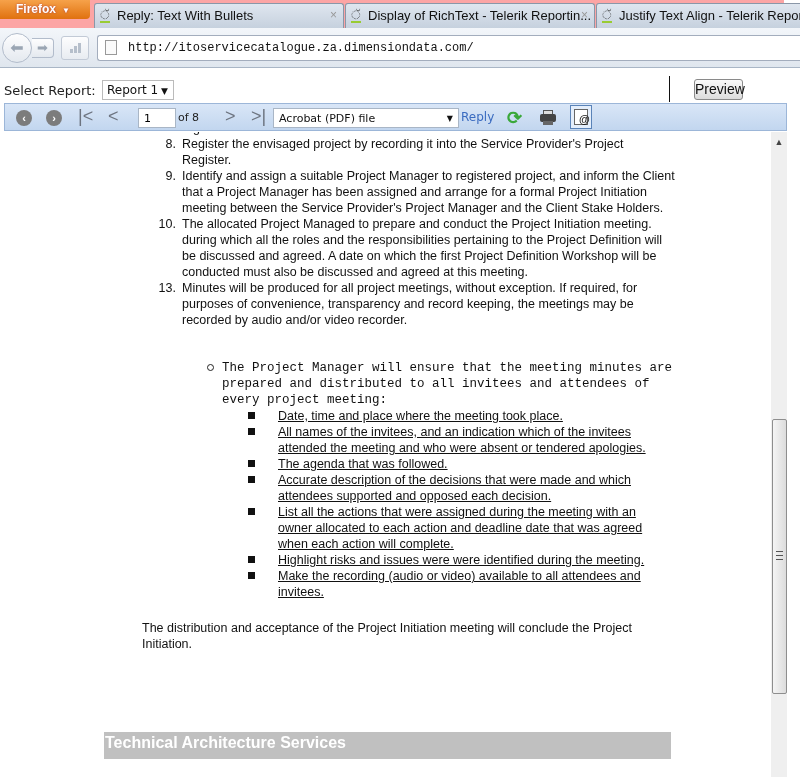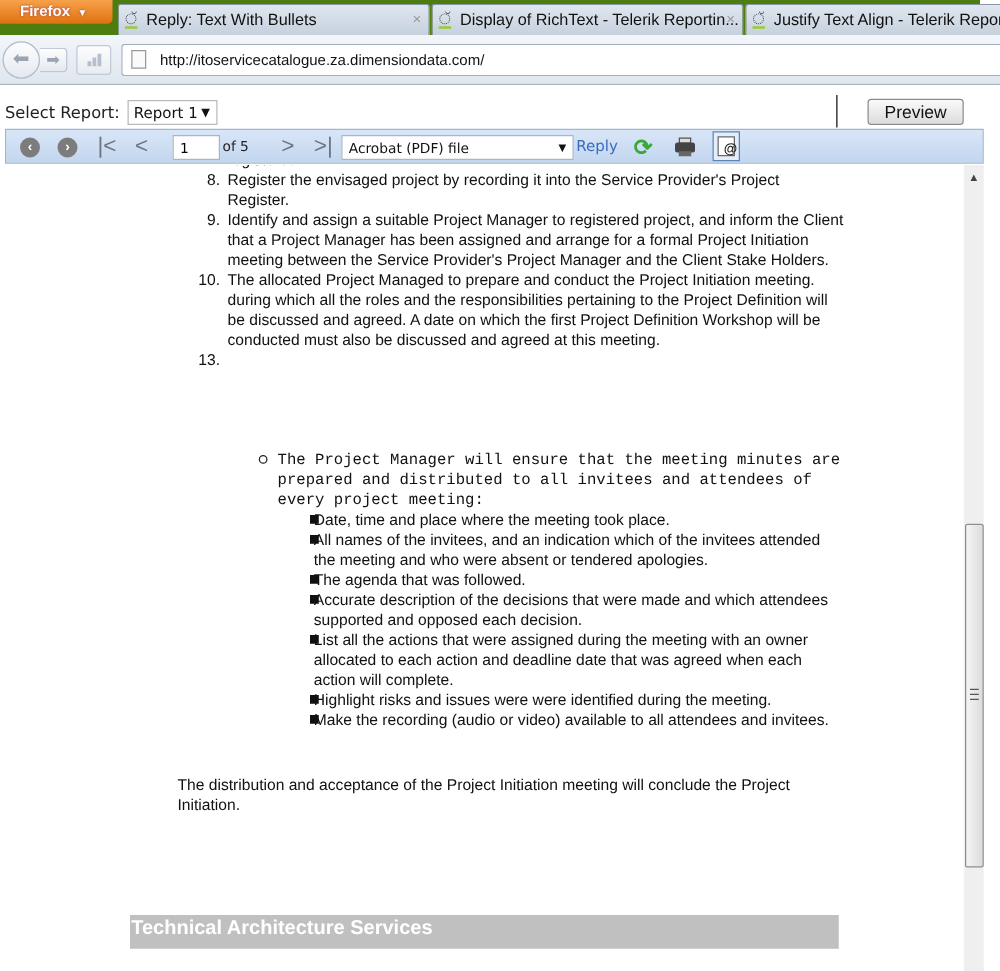--- a/index.html
+++ b/index.html
@@ -1,44 +1,44 @@
 <!DOCTYPE html>
 <html><head>
 <meta charset="utf-8">
 <style>
   * { box-sizing: border-box; }
   html, body { margin: 0; padding: 0; }
   body { width: 800px; height: 777px; overflow: hidden; background: #fff; font-family: "Liberation Sans", sans-serif; position: relative; }
 
   
-  .tabstrip { position: absolute; left: 0; top: 0; width: 784px; height: 28px; background: #4d7c0f; }
+  .tabstrip { position: absolute; left: 0; top: 0; width: 784px; height: 28px; background: #fca5a5; }
   .ff-btn { position: absolute; left: 0; top: 0; width: 90px; height: 19px; background: linear-gradient(#f6a24a, #e0710f); color: #fff; font-weight: bold; font-size: 12px; padding: 2px 0 0 16px; border-radius: 0 0 4px 0; text-shadow: 0 0 2px #a34; }
   .ff-btn .caret { font-size: 8px; margin-left: 6px; }
   .tab { position: absolute; top: 3px; height: 25px; background: linear-gradient(#dfe6ef, #c6d1de); border: 1px solid #8a97a8; border-bottom: none; border-radius: 3px 3px 0 0; font-size: 13px; color: #111; padding: 4px 0 0 22px; white-space: nowrap; overflow: hidden; }
   .tab .favicon { position: absolute; left: 5px; top: 4px; font-size: 12px; color: #333; }
   .tab .favicon::after { content: ""; position: absolute; left: 0; right: 0; bottom: -1px; height: 2px; background: #9c3; }
   .tab .close { position: absolute; right: 6px; top: 4px; font-size: 12px; color: #999; }
 
   
   .navbar { position: absolute; left: 0; top: 28px; width: 800px; height: 40px; background: linear-gradient(#f3f6fa, #dfe6ee); border-bottom: 1px solid #a9b6c6; }
   .backfwd { position: absolute; left: 2px; top: 5px; width: 52px; height: 28px; }
   .back { position: absolute; left: 0; top: 0; width: 30px; height: 30px; border-radius: 50%; border: 1px solid #b2bccb; background: linear-gradient(#fdfdfe, #e4e9ef); color: #9aa5b3; font-size: 16px; text-align: center; line-height: 28px; }
   .fwd { position: absolute; left: 30px; top: 5px; width: 22px; height: 20px; border: 1px solid #b2bccb; border-left: none; border-radius: 0 4px 4px 0; background: linear-gradient(#fdfdfe, #e4e9ef); color: #9aa5b3; font-size: 13px; text-align: center; line-height: 18px; }
   .bars-btn { position: absolute; left: 61px; top: 8px; width: 28px; height: 24px; border: 1px solid #c2cad6; border-radius: 3px; background: linear-gradient(#fdfdfe, #e8ecf1); }
   .bars-btn span { position: absolute; bottom: 6px; width: 3px; background: #b6bfcb; }
   .urlbar { position: absolute; left: 97px; top: 7px; width: 703px; height: 26px; background: #fff; border: 1px solid #a3adbd; border-right: none; border-radius: 3px 0 0 3px; }
   .urlbar .page-icon { position: absolute; left: 7px; top: 4px; width: 12px; height: 15px; border: 1px solid #999; background: #fafafa; }
-  .urlbar .url { position: absolute; left: 30px; top: 5px; font-size: 12px; color: #111; font-family: Liberation Sans, sans-serif; }
+  .urlbar .url { position: absolute; left: 30px; top: 5px; font-size: 12px; color: #111; font-family: Liberation Mono, monospace; }
 
   
   .select-label { position: absolute; left: 4px; top: 83px; font-size: 13px; color: #222; font-family: "DejaVu Sans", sans-serif; }
   .report-select { position: absolute; left: 102px; top: 80px; width: 72px; height: 20px; border: 1px solid #bbb; background: #fff; font-size: 12px; padding: 2px 0 0 4px; font-family: "DejaVu Sans", sans-serif; color: #111; }
   .report-select .dd { position: absolute; right: 5px; top: 5px; font-size: 9px; }
   .vline { position: absolute; left: 669px; top: 76px; width: 1px; height: 26px; background: #111; }
-  .preview-btn { position: absolute; left: 694px; top: 79px; width: 77px; height: 21px; border: 1px solid #8a8a8a; border-radius: 3px; background: linear-gradient(#fafafa, #dcdcdc); font-size: 14px; text-align: center; line-height: 19px; color: #111; }
+  .preview-btn { position: absolute; left: 694px; top: 79px; width: 49px; height: 21px; border: 1px solid #8a8a8a; border-radius: 3px; background: linear-gradient(#fafafa, #dcdcdc); font-size: 14px; text-align: center; line-height: 19px; color: #111; }
 
   
   .toolbar { position: absolute; left: 4px; top: 103px; width: 783px; height: 28px; background: linear-gradient(#d9e6f7, #c2d6ef); border: 1px solid #9cb6d8; }
   .tb-circ { position: absolute; top: 6px; width: 16px; height: 16px; border-radius: 50%; background: #7c7c7c; color: #fff; font-size: 11px; line-height: 16px; text-align: center; font-weight: bold; }
   .tb-arrow { position: absolute; top: 2px; font-size: 18px; color: #6d7480; }
   .tb-page { position: absolute; left: 133px; top: 4px; width: 38px; height: 20px; border: 1px solid #a9b6c6; background: #fff; font-size: 11px; padding: 3px 5px; font-family: "DejaVu Sans", sans-serif; }
   .tb-of { position: absolute; left: 173px; top: 7px; font-size: 11px; color: #222; font-family: "DejaVu Sans", sans-serif; }
   .tb-format { position: absolute; left: 268px; top: 4px; width: 186px; height: 20px; border: 1px solid #a9b6c6; background: #fff; font-size: 11px; padding: 3px 5px; font-family: "DejaVu Sans", sans-serif; color: #111; }
   .tb-format .dd { position: absolute; right: 5px; top: 5px; font-size: 8px; }
   .tb-export { position: absolute; left: 456px; top: 6px; font-size: 12px; color: #3a6bc0; font-family: "DejaVu Sans", sans-serif; }
@@ -54,21 +54,21 @@
   
   .doc-area { position: absolute; left: 0; top: 132px; width: 771px; height: 645px; overflow: hidden; background: #fff; }
   .doc { position: absolute; left: 0; top: -12px; width: 771px; font-family: "Liberation Sans", sans-serif; font-size: 12.5px; color: #111; line-height: 16px; }
   .ol { position: absolute; left: 150px; width: 525px; }
   .ol .item { position: relative; padding-left: 32px; }
   .ol .num { position: absolute; left: 0; width: 26px; text-align: right; }
   .sub { position: absolute; left: 205px; width: 470px; }
   .sub .item { position: relative; padding-left: 17px; font-family: Liberation Mono, monospace; }
   .circle-bullet { position: absolute; left: 2px; top: 4px; width: 7px; height: 7px; border: 1px solid #222; border-radius: 50%; }
   .subsub { position: absolute; left: 248px; width: 420px; }
-  .subsub .item { position: relative; padding-left: 3px; }
+  .subsub .item { position: relative; padding-left: 30px; text-decoration: underline; }
   .sq-bullet { position: absolute; left: 0; top: 4px; width: 7px; height: 7px; background: #111; }
   .closing { position: absolute; left: 142px; width: 530px; }
   .footer-band { position: absolute; left: 104px; top: 732px; width: 567px; height: 27px; background: #c0c0c0; color: #fff; font-weight: bold; font-size: 16px; padding: 2px 0 0 1px; }
 
   
   .scrollbar { position: absolute; left: 771px; top: 132px; width: 16px; height: 645px; background: #efefef; }
   .scroll-up { position: absolute; left: 0; top: 2px; width: 16px; height: 16px; font-size: 9px; color: #444; text-align: center; line-height: 16px; }
   .scroll-thumb { position: absolute; left: 1px; top: 287px; width: 15px; height: 275px; border: 1px solid #8e8e8e; border-radius: 2px; background: linear-gradient(90deg, #f5f5f5, #dcdcdc); }
   .scroll-grip { position: absolute; left: 3px; top: 131px; width: 7px; height: 9px; border-top: 1px solid #555; border-bottom: 1px solid #555; }
   .scroll-grip::after { content: ""; position: absolute; left: 0; top: 3px; width: 7px; height: 1px; background: #555; }
@@ -119,21 +119,21 @@
 </div>
 <div class="vline"></div>
 <div class="preview-btn">Preview</div>
 
 <div class="toolbar">
   <div class="tb-circ" style="left:11px;">‹</div>
   <div class="tb-circ" style="left:41px;">›</div>
   <div class="tb-arrow" style="left:73px;">|&lt;</div>
   <div class="tb-arrow" style="left:103px;">&lt;</div>
   <div class="tb-page">1</div>
-  <span class="tb-of">of 5</span>
+  <span class="tb-of">of 8</span>
   <div class="tb-arrow" style="left:220px;">&gt;</div>
   <div class="tb-arrow" style="left:246px;">&gt;|</div>
   <div class="tb-format">
     <span>Acrobat (PDF) file</span>
     <span class="dd">▼</span>
   </div>
   <span class="tb-export">Reply</span>
   <span class="tb-refresh">⟳</span>
   <div class="tb-print">
     <span class="paper"></span>
@@ -159,20 +159,21 @@
       <div class="item">
         <span class="num">9.</span>
         <span>Identify and assign a suitable Project Manager to registered project, and inform the Client that a Project Manager has been assigned and arrange for a formal Project Initiation meeting between the Service Provider's Project Manager and the Client Stake Holders.</span>
       </div>
       <div class="item">
         <span class="num">10.</span>
         <span>The allocated Project Managed to prepare and conduct the Project Initiation meeting. during which all the roles and the responsibilities pertaining to the Project Definition will be discussed and agreed. A date on which the first Project Definition Workshop will be conducted must also be discussed and agreed at this meeting.</span>
       </div>
       <div class="item">
         <span class="num">13.</span>
+        <span>Minutes will be produced for all project meetings, without exception. If required, for purposes of convenience, transparency and record keeping, the meetings may be recorded by audio and/or video recorder.</span>
       </div>
     </div>
 
     <div class="sub" style="top:240px;">
       <div class="item">
         <span class="circle-bullet"></span>
         <span>The Project Manager will ensure that the meeting minutes are prepared and distributed to all invitees and attendees of every project meeting:</span>
       </div>
     </div>
 

